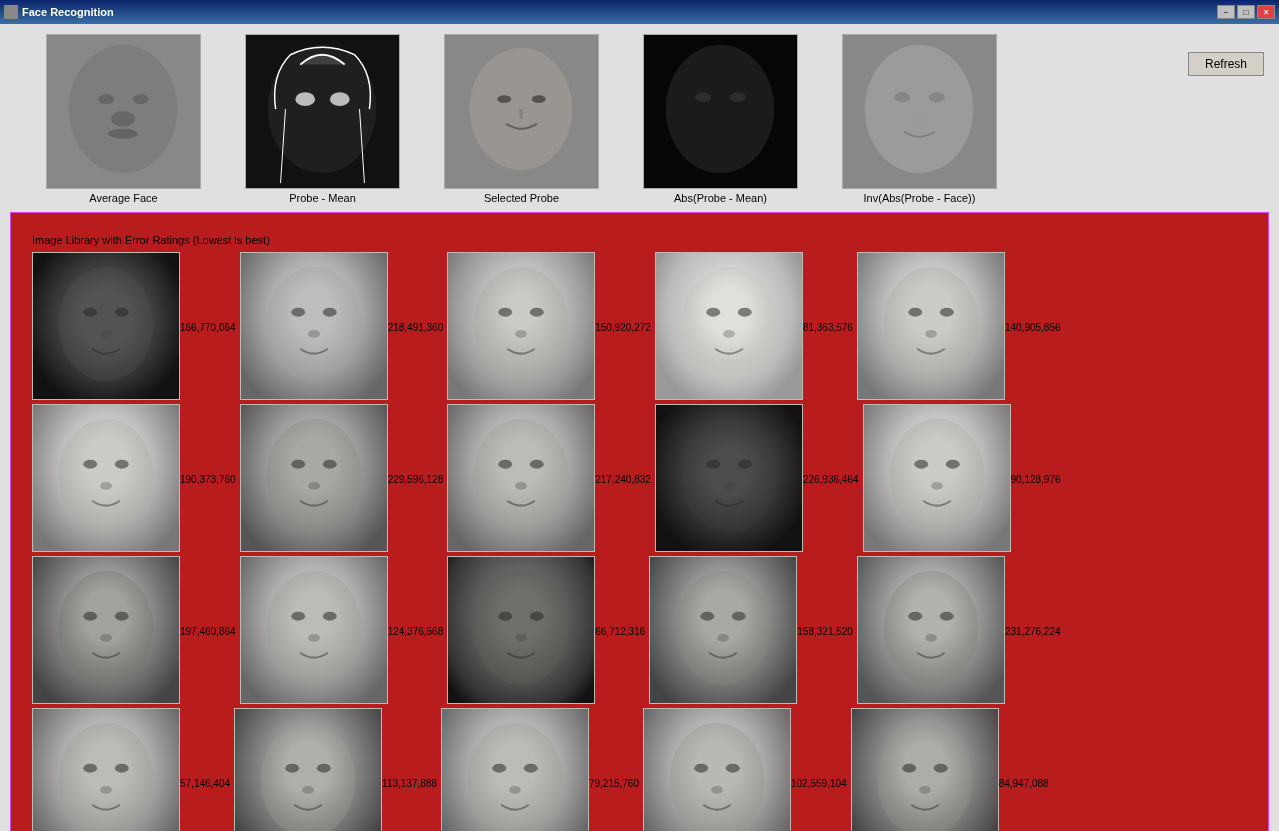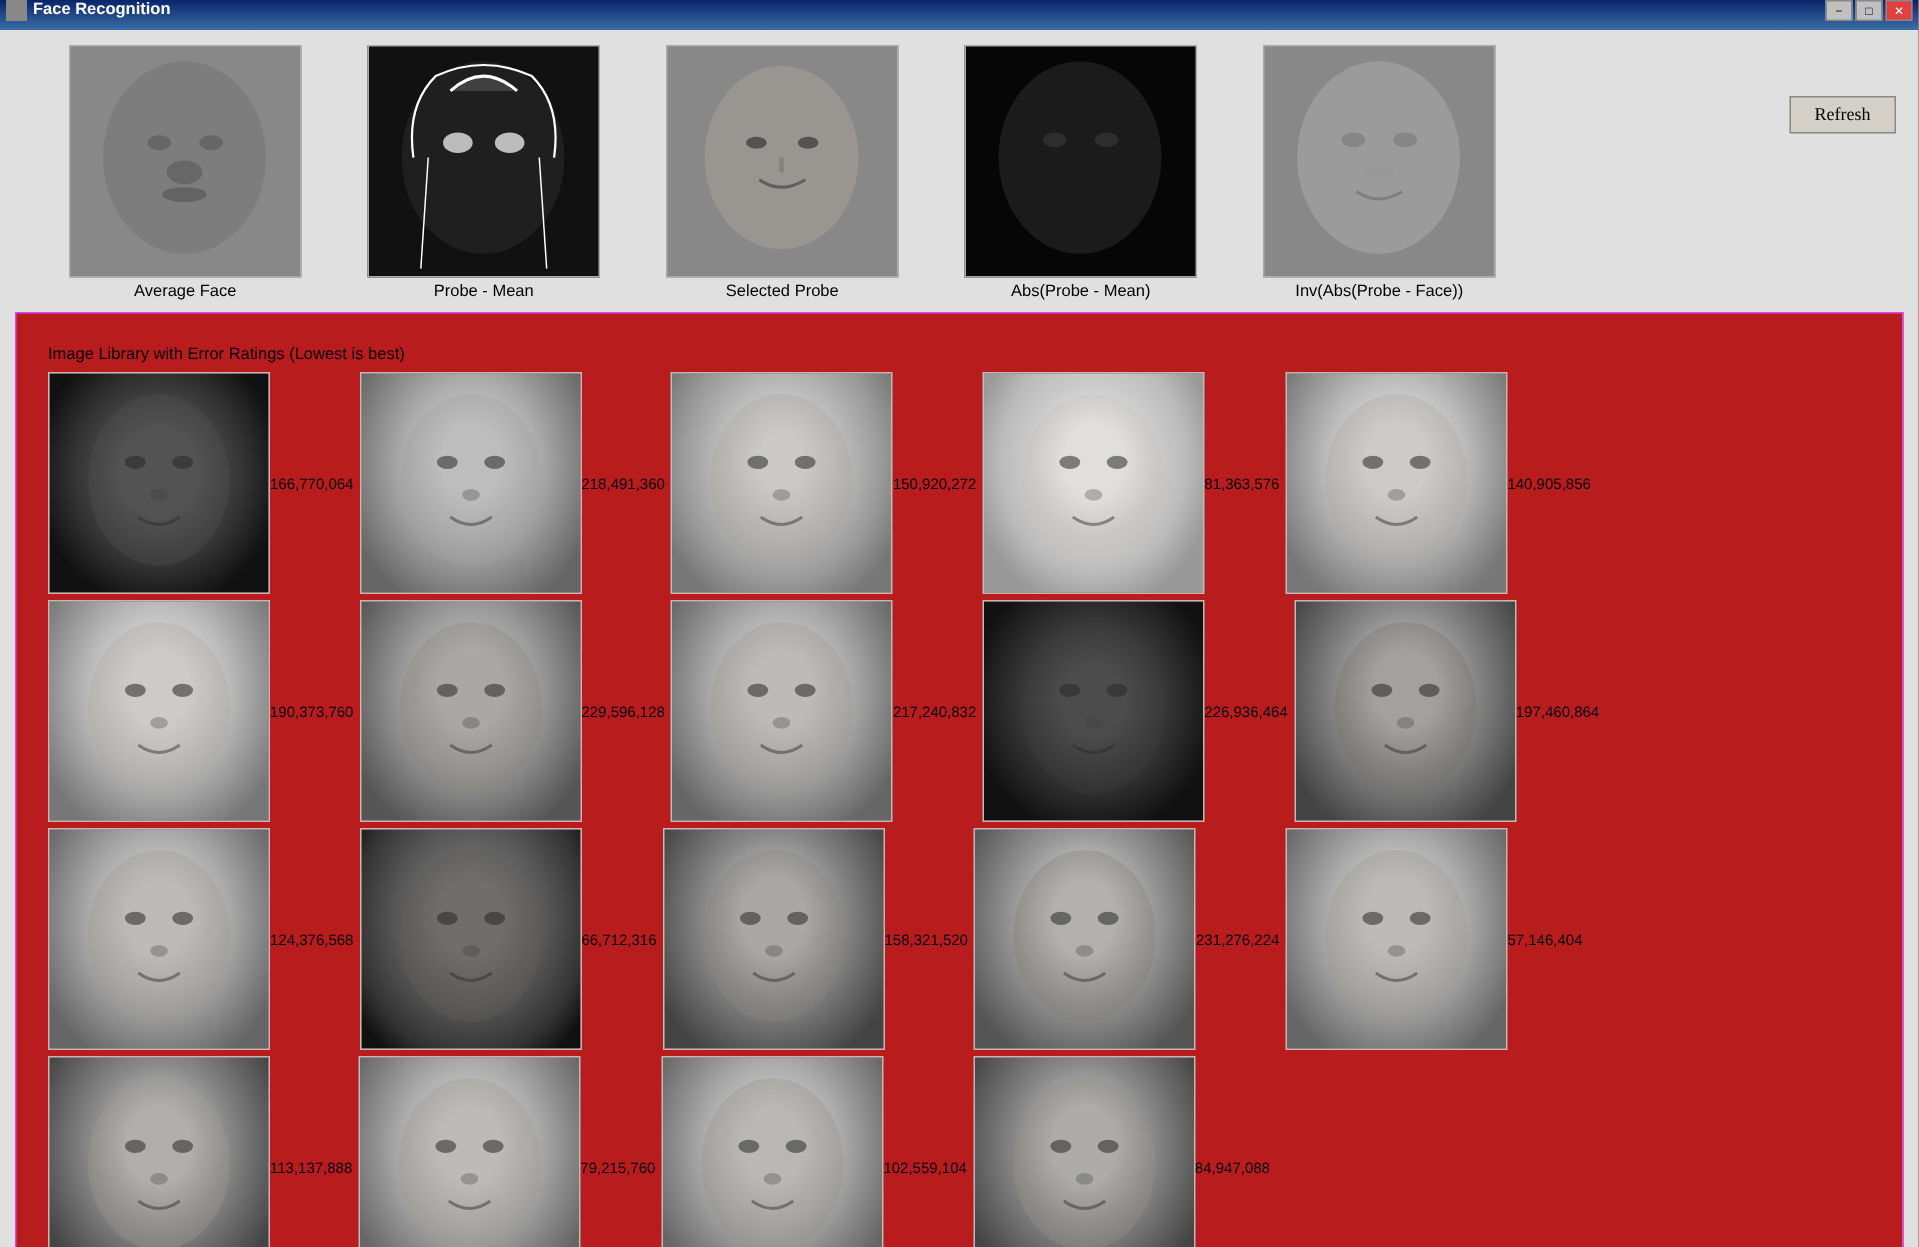--- a/index.html
+++ b/index.html
@@ -6,22 +6,22 @@
     body {
       background: #d4d0c8;
       font-family: 'Segoe UI', Tahoma, Arial, sans-serif;
       font-size: 11px;
       overflow: hidden;
     }
     .title-bar {
       background: linear-gradient(to bottom, #0a246a, #3a6ea5);
       height: 20px;
       display: flex;
-      align-items: flex-start;
-      padding: 0 4px;
+      align-items: center;
+      padding: 12px 4px;
       position: relative;
     }
     .title-bar-icon {
       width: 14px;
       height: 14px;
       background: #888;
       margin-right: 4px;
     }
     .title-bar-text {
       color: white;
@@ -76,27 +76,27 @@
     }
     .face-card .face-label {
       font-size: 11px;
       color: #000;
       margin-top: 3px;
       text-align: center;
     }
     .refresh-btn {
       position: absolute;
       right: 15px;
-      top: 44px;
+      top: 28px;
       padding: 4px 16px;
       background: #d4d0c8;
       border: 1px solid #888;
       font-size: 12px;
       cursor: pointer;
-      font-family: Liberation Serif, serif;
+      font-family: Liberation Sans, sans-serif;
     }
     .library-section {
       border: 1px solid #d946ef;
       background: #b91c1c;
       padding: 21px;
       position: relative;
     }
     .library-title {
       font-size: 11px;
       color: #000;
@@ -345,20 +345,32 @@
               <ellipse cx="74" cy="72" rx="48" ry="58" fill="rgba(60,60,60,0.35)"></ellipse>
               <ellipse cx="58" cy="60" rx="7" ry="4.5" fill="rgba(40,40,40,0.55)"></ellipse>
               <ellipse cx="90" cy="60" rx="7" ry="4.5" fill="rgba(40,40,40,0.55)"></ellipse>
               <ellipse cx="74" cy="82" rx="6" ry="4" fill="rgba(60,60,60,0.3)"></ellipse>
               <path d="M60 97 Q74 107 88 97" stroke="rgba(40,40,40,0.45)" stroke-width="2" fill="none"></path>
             </svg>
           </div>
           <span class="grid-label">226,936,464</span>
         </div>
         <div class="grid-item">
+          <div class="grid-img f10">
+            <svg viewBox="0 0 148 148" style="width: 100%; height: 100%; position: absolute; top: 0px; left: 0px;">
+              <ellipse cx="74" cy="72" rx="48" ry="58" fill="rgba(170,165,155,0.35)"></ellipse>
+              <ellipse cx="58" cy="60" rx="7" ry="4.5" fill="rgba(40,40,40,0.55)"></ellipse>
+              <ellipse cx="90" cy="60" rx="7" ry="4.5" fill="rgba(40,40,40,0.55)"></ellipse>
+              <ellipse cx="74" cy="82" rx="6" ry="4" fill="rgba(60,60,60,0.3)"></ellipse>
+              <path d="M60 97 Q74 107 88 97" stroke="rgba(40,40,40,0.45)" stroke-width="2" fill="none"></path>
+            </svg>
+          </div>
+          <span class="grid-label">90,128,976</span>
+        </div>
+        <div class="grid-item">
           <div class="grid-img f11">
             <svg viewBox="0 0 148 148" style="width: 100%; height: 100%; position: absolute; top: 0px; left: 0px;">
               <ellipse cx="74" cy="72" rx="48" ry="58" fill="rgba(120,115,105,0.35)"></ellipse>
               <ellipse cx="58" cy="60" rx="7" ry="4.5" fill="rgba(40,40,40,0.55)"></ellipse>
               <ellipse cx="90" cy="60" rx="7" ry="4.5" fill="rgba(40,40,40,0.55)"></ellipse>
               <ellipse cx="74" cy="82" rx="6" ry="4" fill="rgba(60,60,60,0.3)"></ellipse>
               <path d="M60 97 Q74 107 88 97" stroke="rgba(40,40,40,0.45)" stroke-width="2" fill="none"></path>
             </svg>
           </div>
           <span class="grid-label">197,460,864</span>

